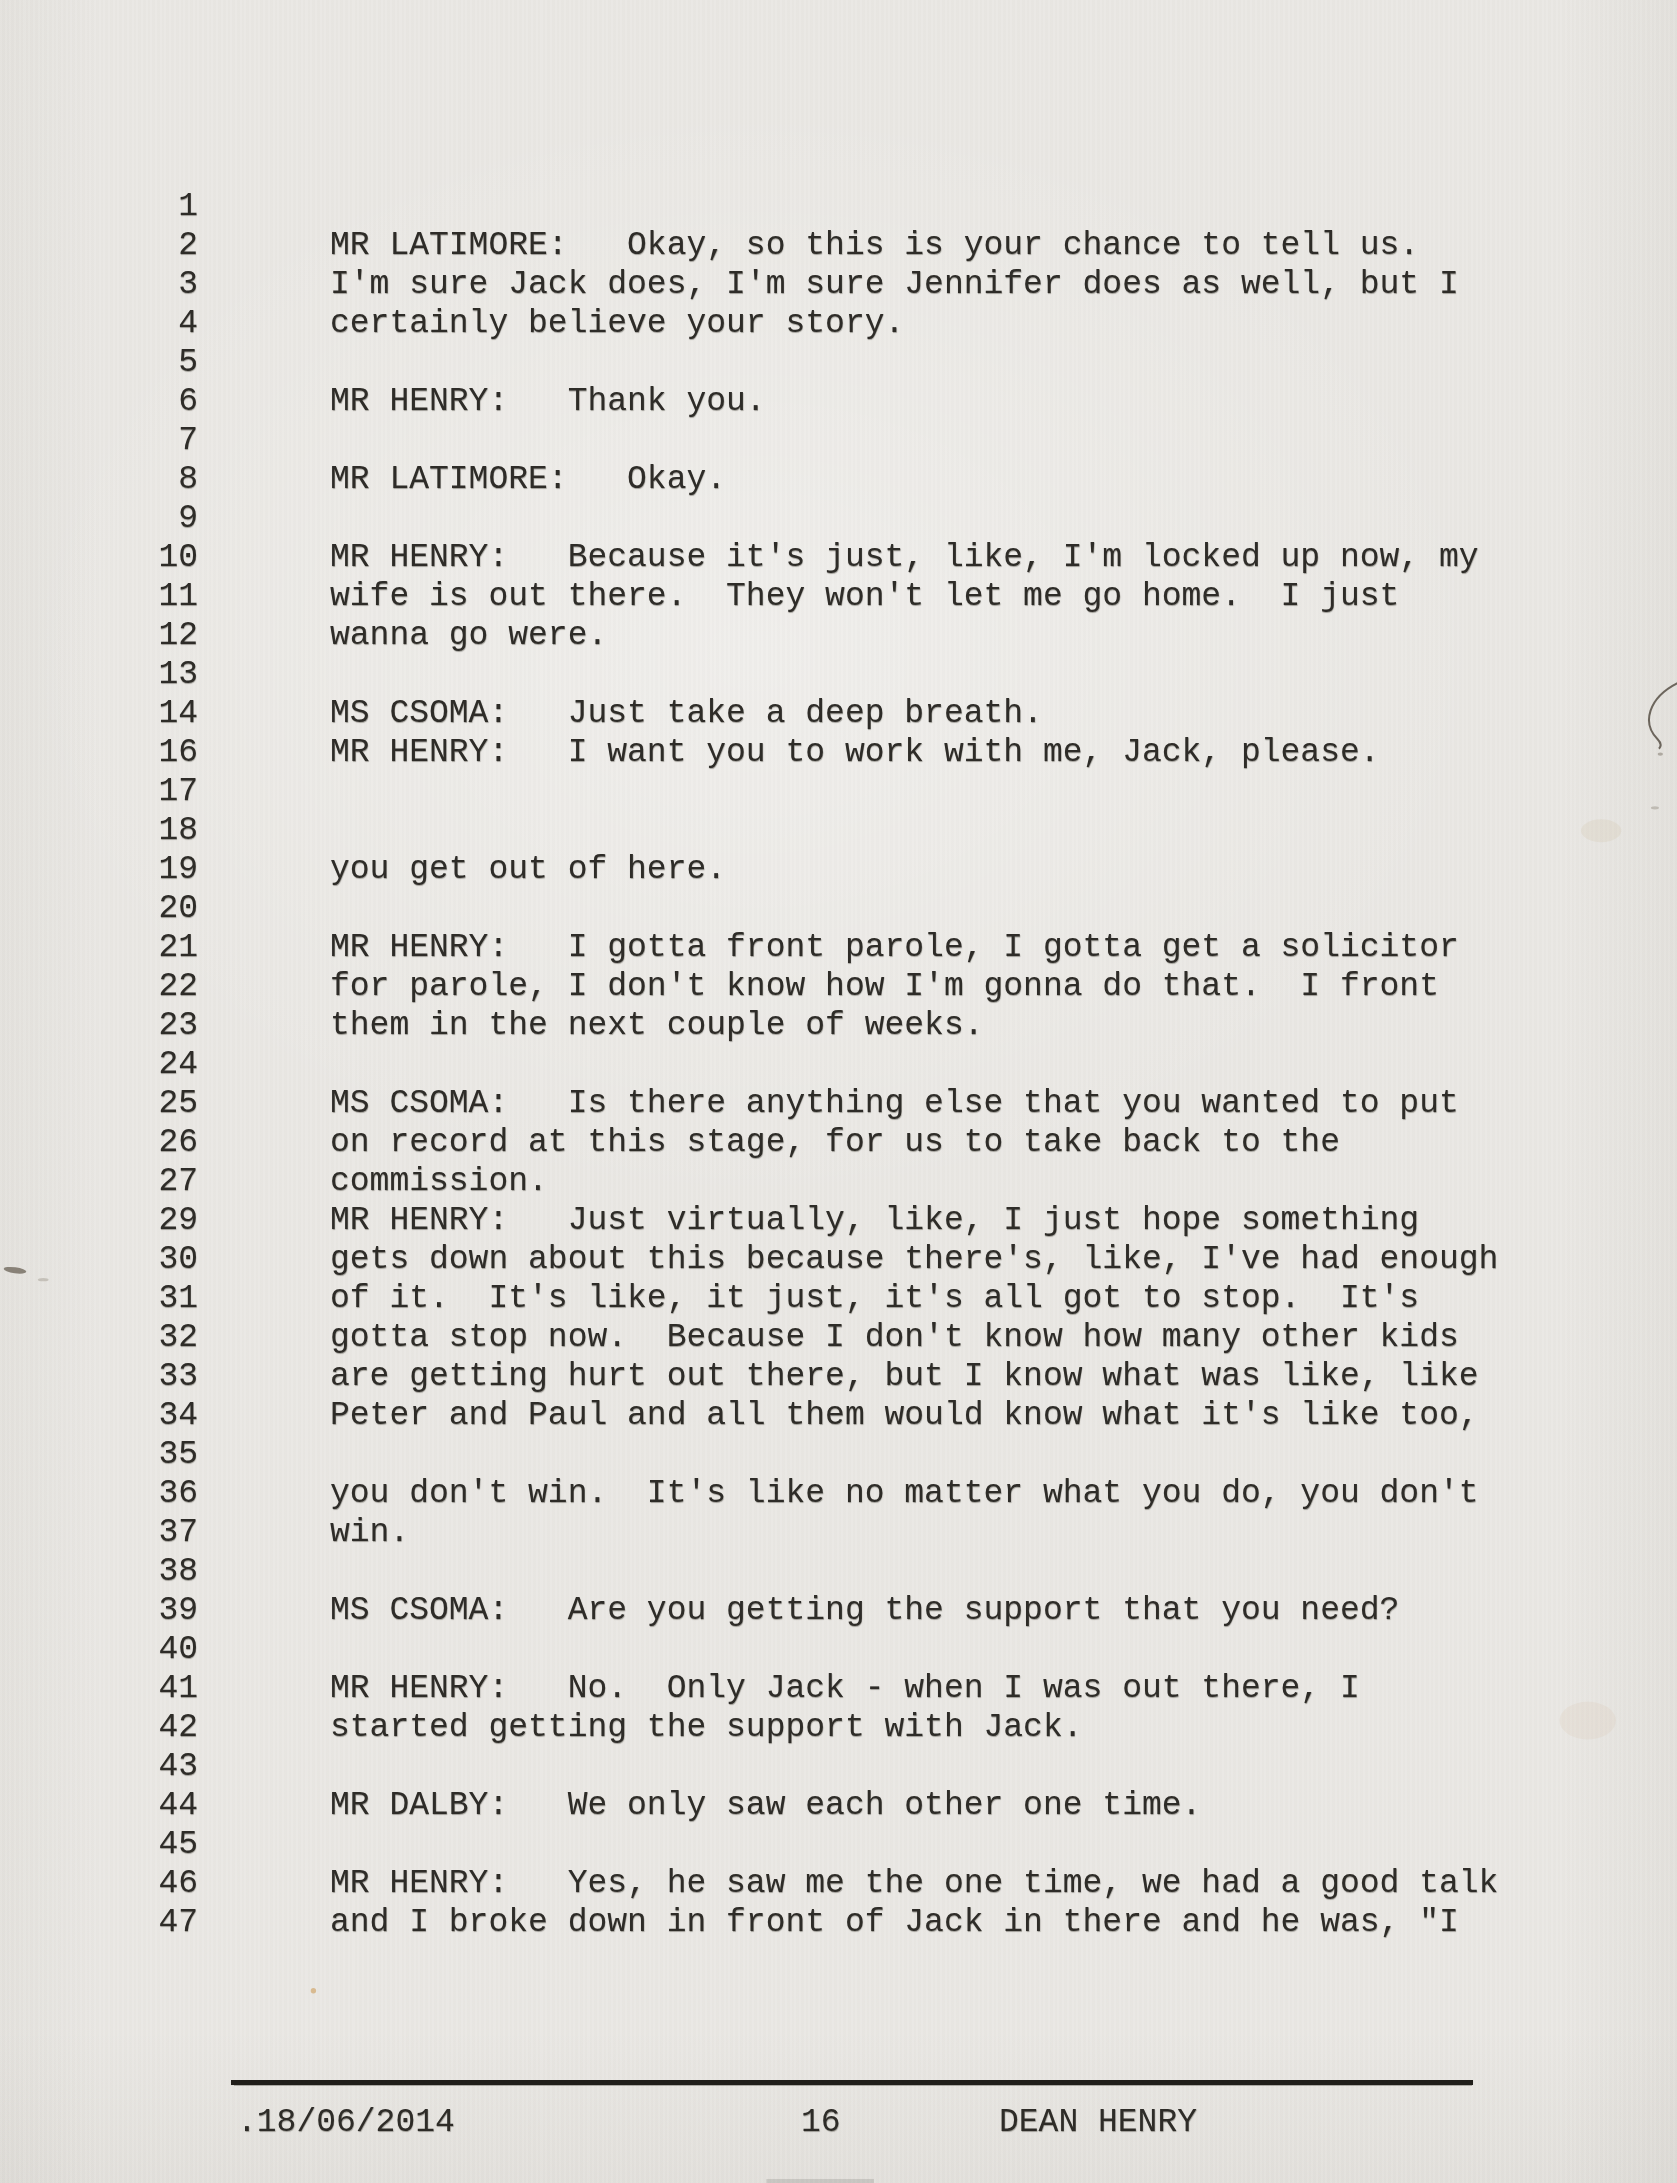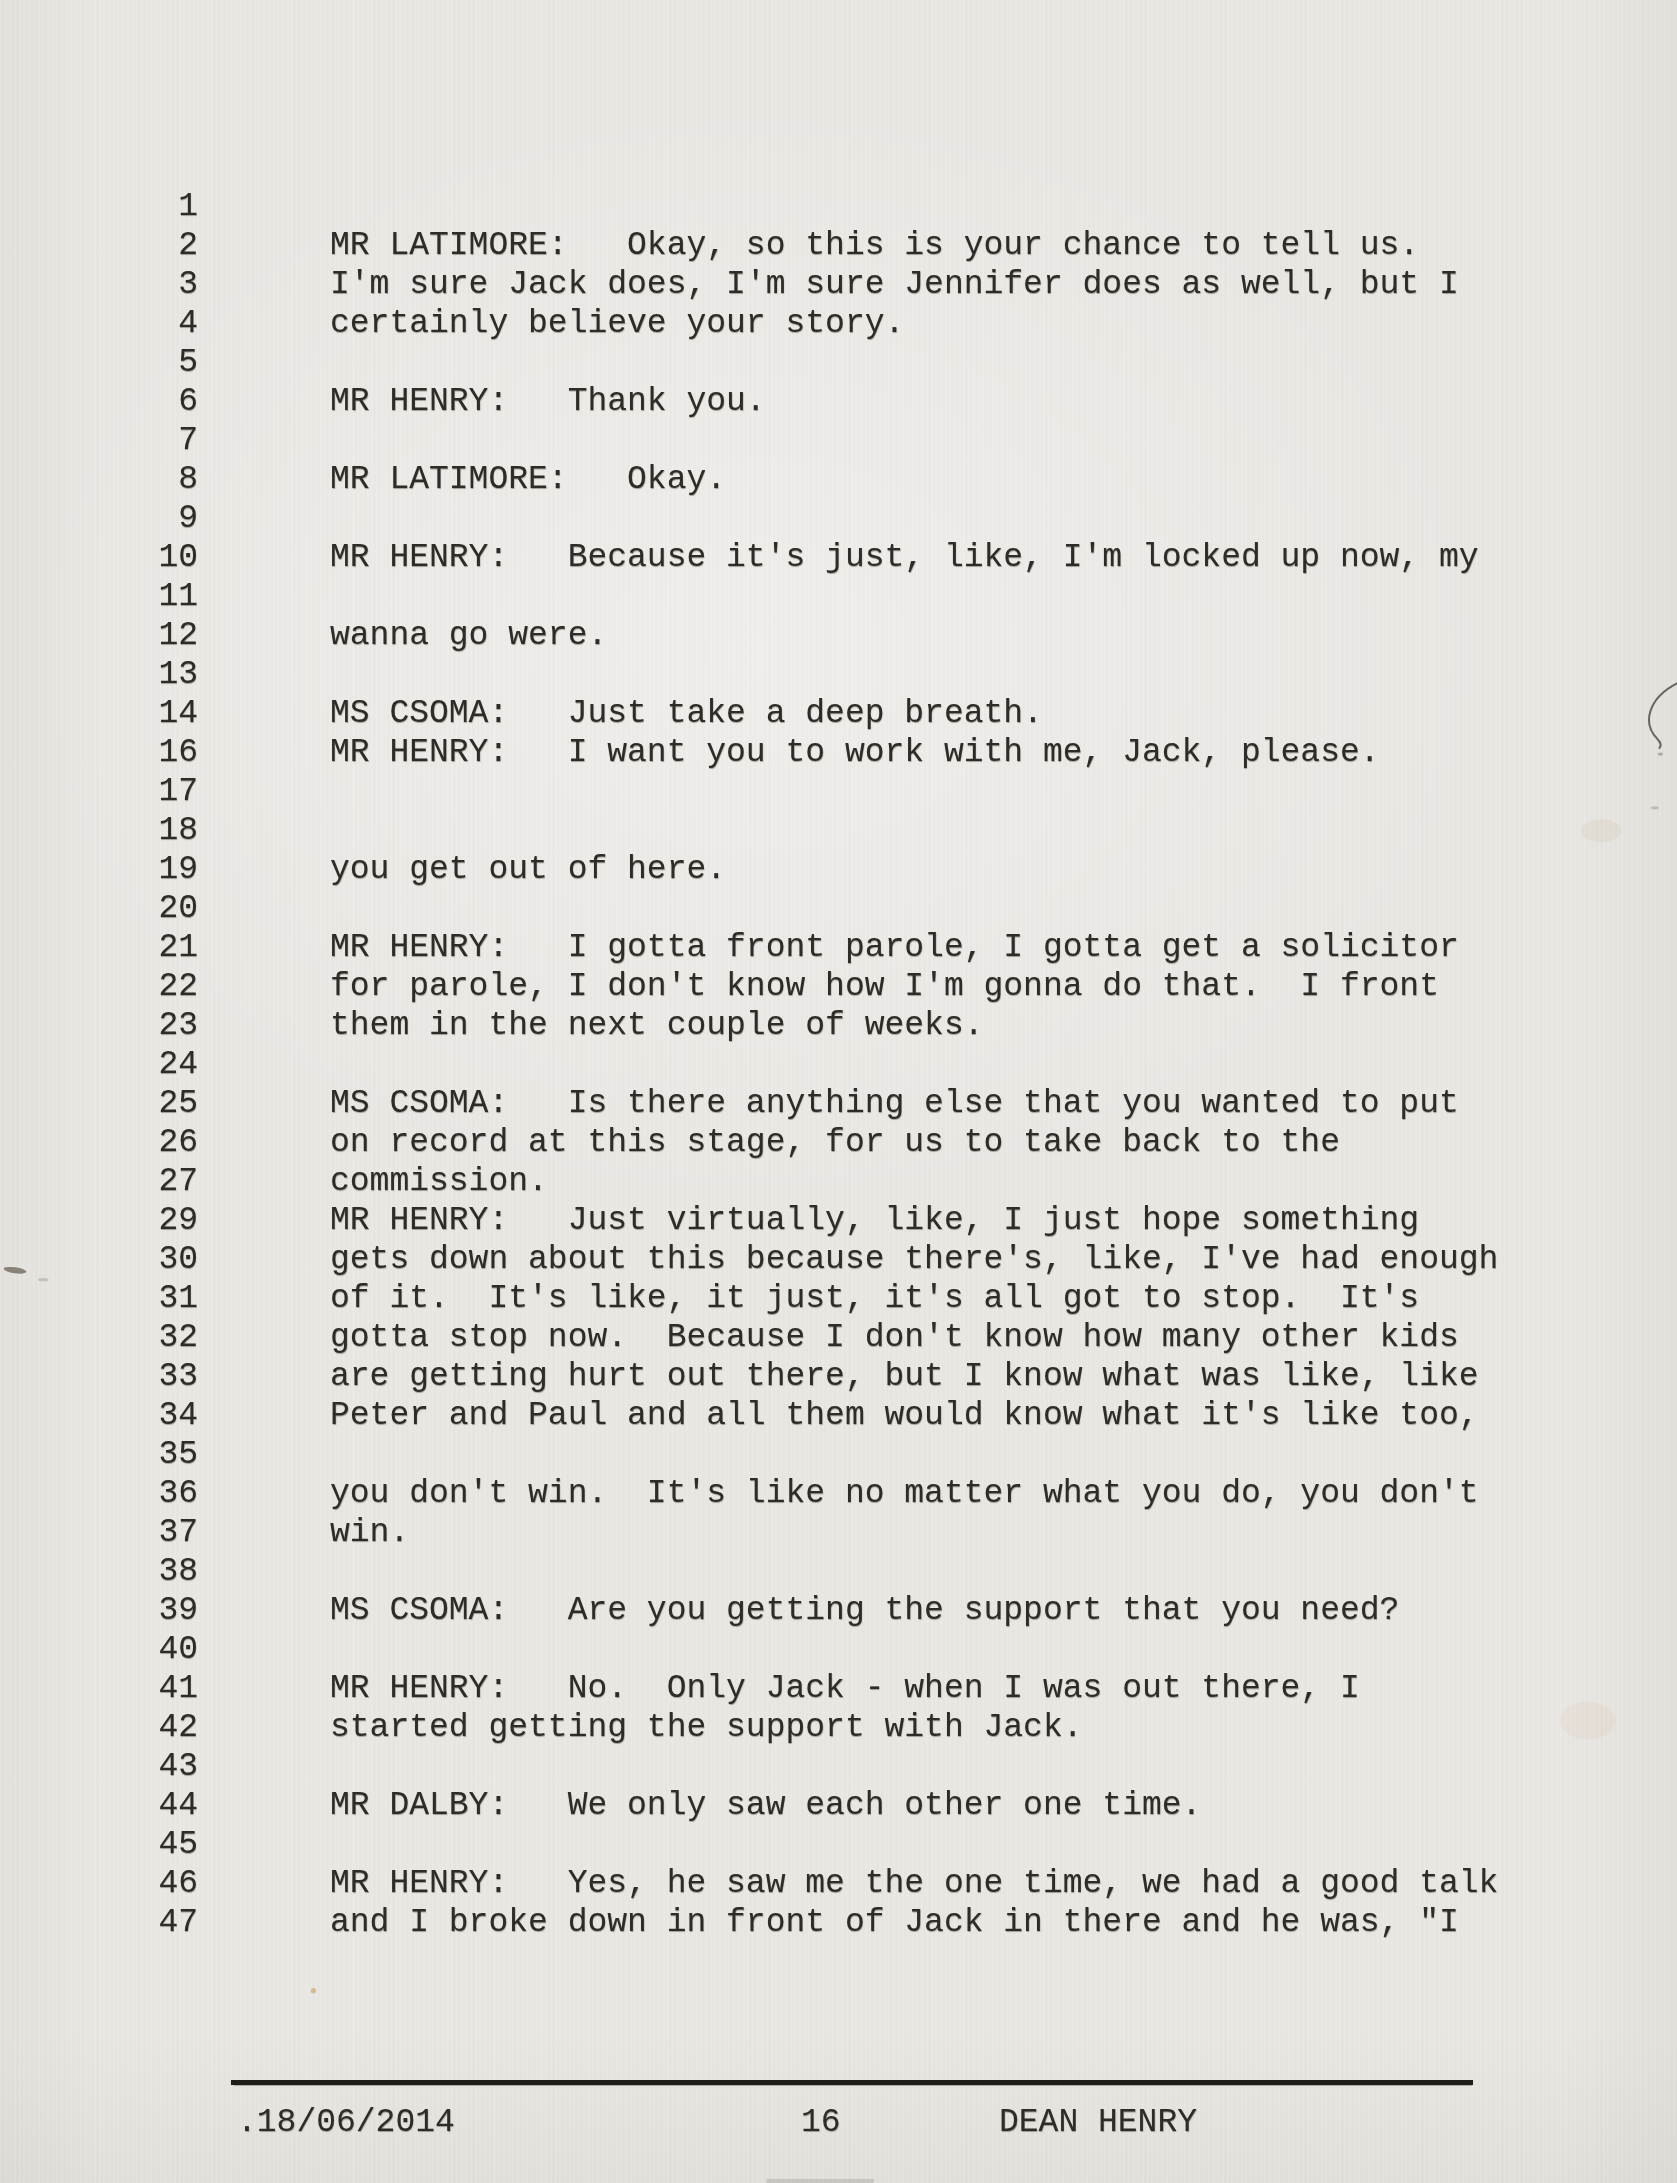--- a/index.html
+++ b/index.html
@@ -107,21 +107,21 @@
       <div class="line"><span class="num">1</span><span class="txt"></span></div>
       <div class="line"><span class="num">2</span><span class="txt">MR LATIMORE:   Okay, so this is your chance to tell us.</span></div>
       <div class="line"><span class="num">3</span><span class="txt">I'm sure Jack does, I'm sure Jennifer does as well, but I</span></div>
       <div class="line"><span class="num">4</span><span class="txt">certainly believe your story.</span></div>
       <div class="line"><span class="num">5</span><span class="txt"></span></div>
       <div class="line"><span class="num">6</span><span class="txt">MR HENRY:   Thank you.</span></div>
       <div class="line"><span class="num">7</span><span class="txt"></span></div>
       <div class="line"><span class="num">8</span><span class="txt">MR LATIMORE:   Okay.</span></div>
       <div class="line"><span class="num">9</span><span class="txt"></span></div>
       <div class="line"><span class="num">10</span><span class="txt">MR HENRY:   Because it's just, like, I'm locked up now, my</span></div>
-      <div class="line"><span class="num">11</span></div>
+      <div class="line"><span class="num">11</span><span class="txt">wife is out there.  They won't let me go home.  I just</span></div>
       <div class="line"><span class="num">12</span><span class="txt">wanna go were.</span></div>
       <div class="line"><span class="num">13</span><span class="txt"></span></div>
       <div class="line"><span class="num">14</span><span class="txt">MS CSOMA:   Just take a deep breath.</span></div>
       <div class="line"><span class="num">16</span><span class="txt">MR HENRY:   I want you to work with me, Jack, please.</span></div>
       <div class="line"><span class="num">17</span><span class="txt"></span></div>
       <div class="line"><span class="num">18</span></div>
       <div class="line"><span class="num">19</span><span class="txt">you get out of here.</span></div>
       <div class="line"><span class="num">20</span><span class="txt"></span></div>
       <div class="line"><span class="num">21</span><span class="txt">MR HENRY:   I gotta front parole, I gotta get a solicitor</span></div>
       <div class="line"><span class="num">22</span><span class="txt">for parole, I don't know how I'm gonna do that.  I front</span></div>

